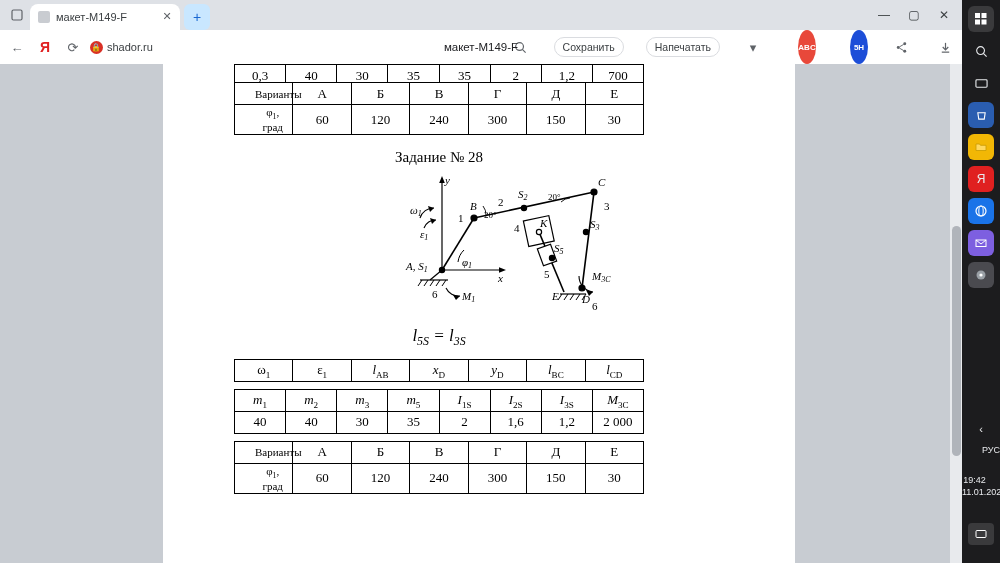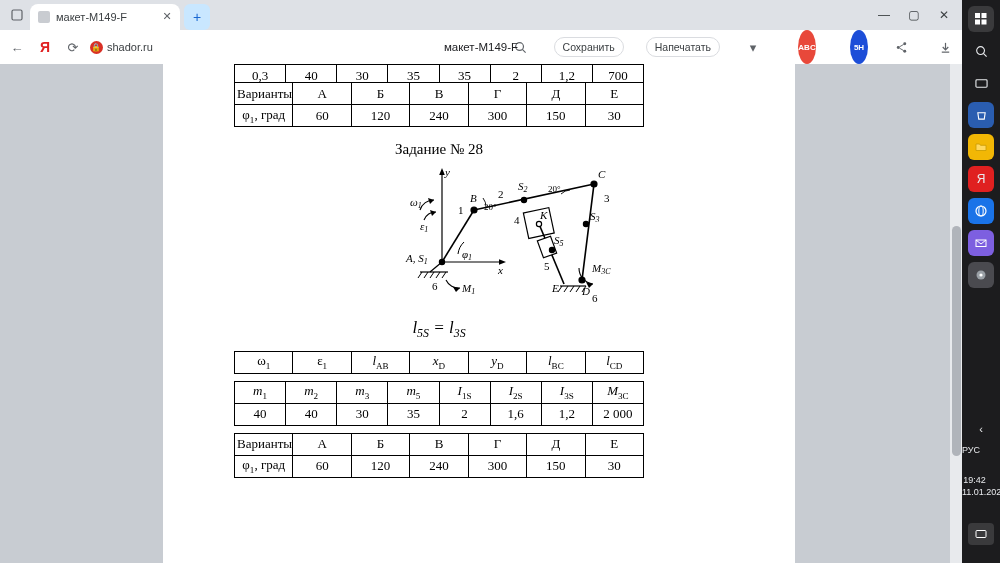--- a/index.html
+++ b/index.html
@@ -45,39 +45,39 @@
   
   .viewer { position:absolute; left:0; top:64px; right:0; bottom:0; background:#c8ccd2; overflow:hidden; }
   .page { position:absolute; left:163px; top:0; width:632px; height:563px; background:#fff; }
   .scrollbar { position:absolute; right:0; top:0; width:12px; bottom:0; background:#e8eaed; }
   .thumb { position:absolute; right:1px; top:162px; width:9px; height:230px; background:#b0b4ba; border-radius:5px; }
 
   
   .doc { position:absolute; left:16px; top:0; width:520px; padding:0 55px; font-family:"Liberation Serif", serif; color:#000; }
   table.t { border-collapse:collapse; width:100%; table-layout:fixed; }
   table.t td { border:1px solid #000; text-align:center; font-size:13px; height:22px; padding:1px 2px; }
-  table.t td.lbl { font-size:13px; }
+  table.t td.lbl { font-size:11px;padding-left:20px; }
   .clip-top { height:18px; overflow:hidden; position:relative; }
   .clip-top table.t td { height:22px; }
   .title { text-align:center; font-weight:normal; font-size:15px; margin:14px 0 4px; }
   .formulas { text-align:center; font-size:17px; font-style:italic; line-height:1.45; margin:4px 0 8px; }
   .tbl-gap { height:7px; }
   i.v { font-style:italic; }
   sub { font-size:70%; }
 
   
   .figure { position:relative; height:150px; margin-top:4px; }
 
   
   .osbar { position:absolute; right:0; top:0; width:38px; height:563px; background:#1c1c1e; }
   .osicon { width:26px; height:26px; margin:6px auto; border-radius:6px; display:flex; align-items:center;
             justify-content:center; font-size:12px; color:#e8eaed; }
   .osbar .sq { background:#3a3a3c; }
   .clock { position:absolute; bottom:64px; left:0; right:13px; text-align:center; color:#e8eaed; font-size:9px; line-height:1.4; }
-  .kbd { position:absolute; bottom:108px; left:0; right:0; text-align:left; color:#e8eaed; font-size:9px; }
+  .kbd { position:absolute; bottom:108px; left:0; right:0; text-align:right; color:#e8eaed; font-size:9px; }
   .chev { position:absolute; bottom:128px; left:0; right:0; text-align:center; color:#e8eaed; font-size:11px; }
   .tray { position:absolute; bottom:18px; left:6px; width:26px; height:22px; border-radius:4px; background:#3a3a3c;
           display:flex; align-items:center; justify-content:center; color:#fff; font-size:10px; }
 </style>
 </head>
 <body>
 
 <div class="app">
 
   <div class="browser">

